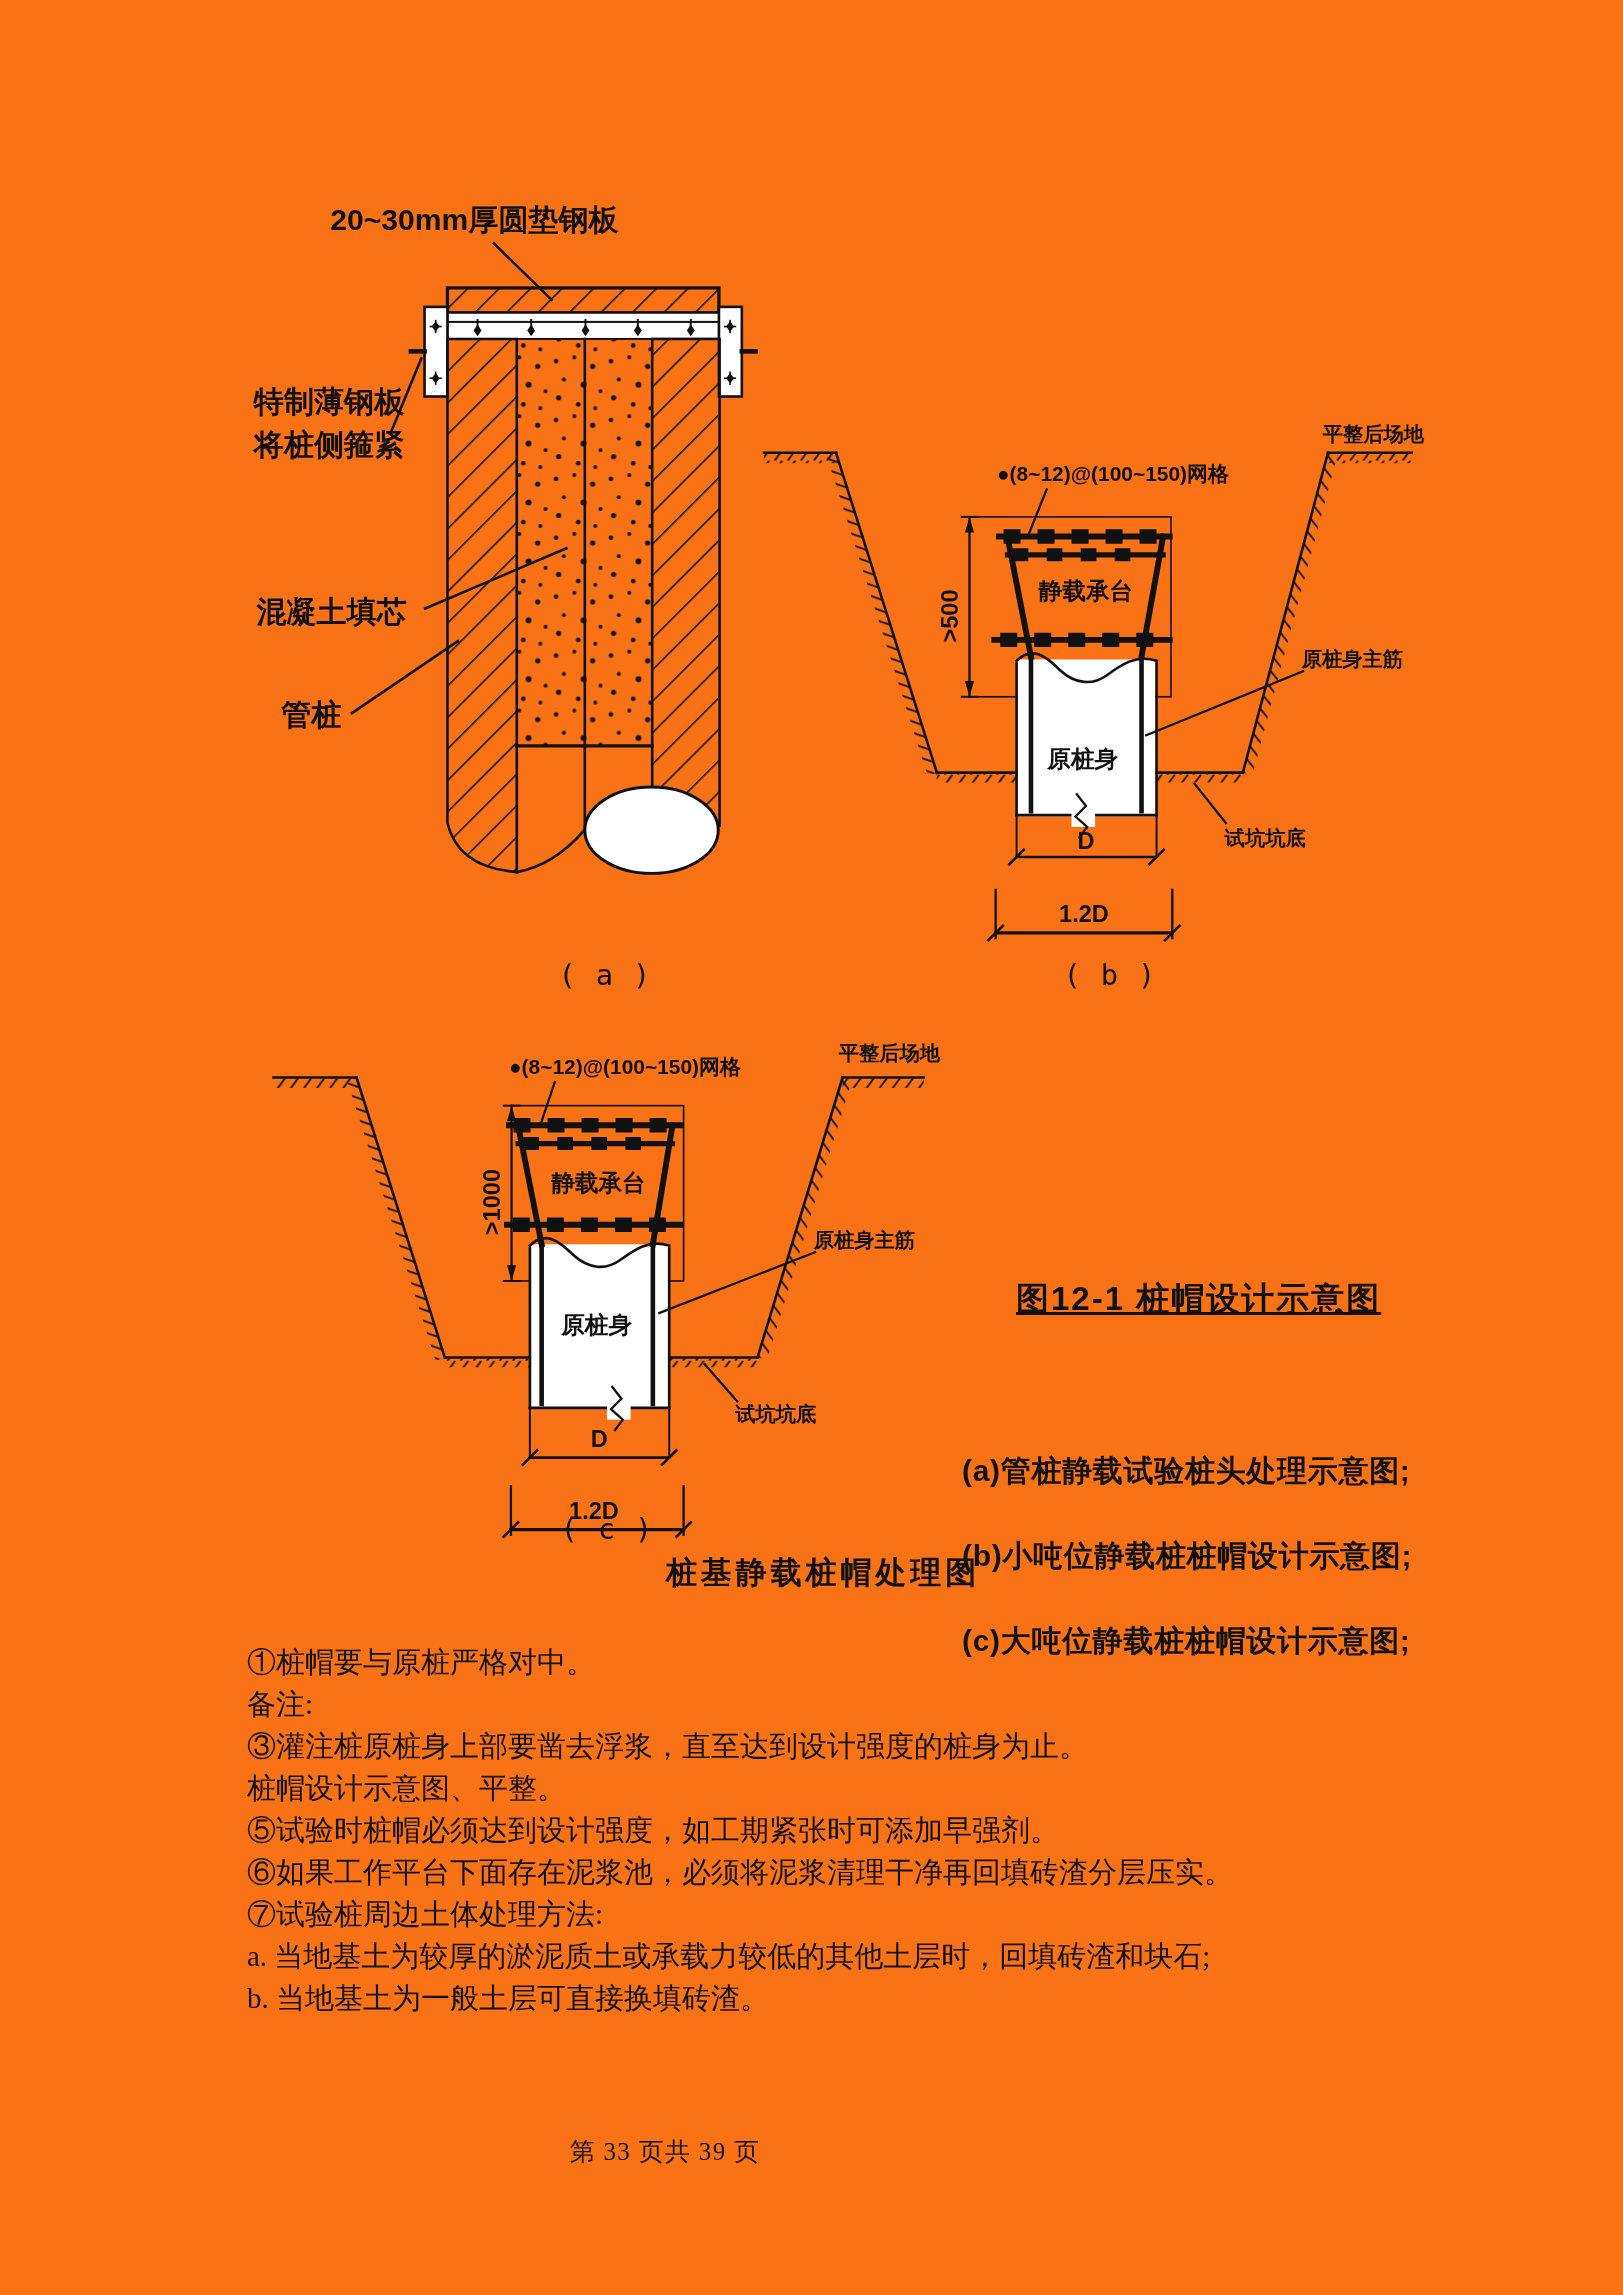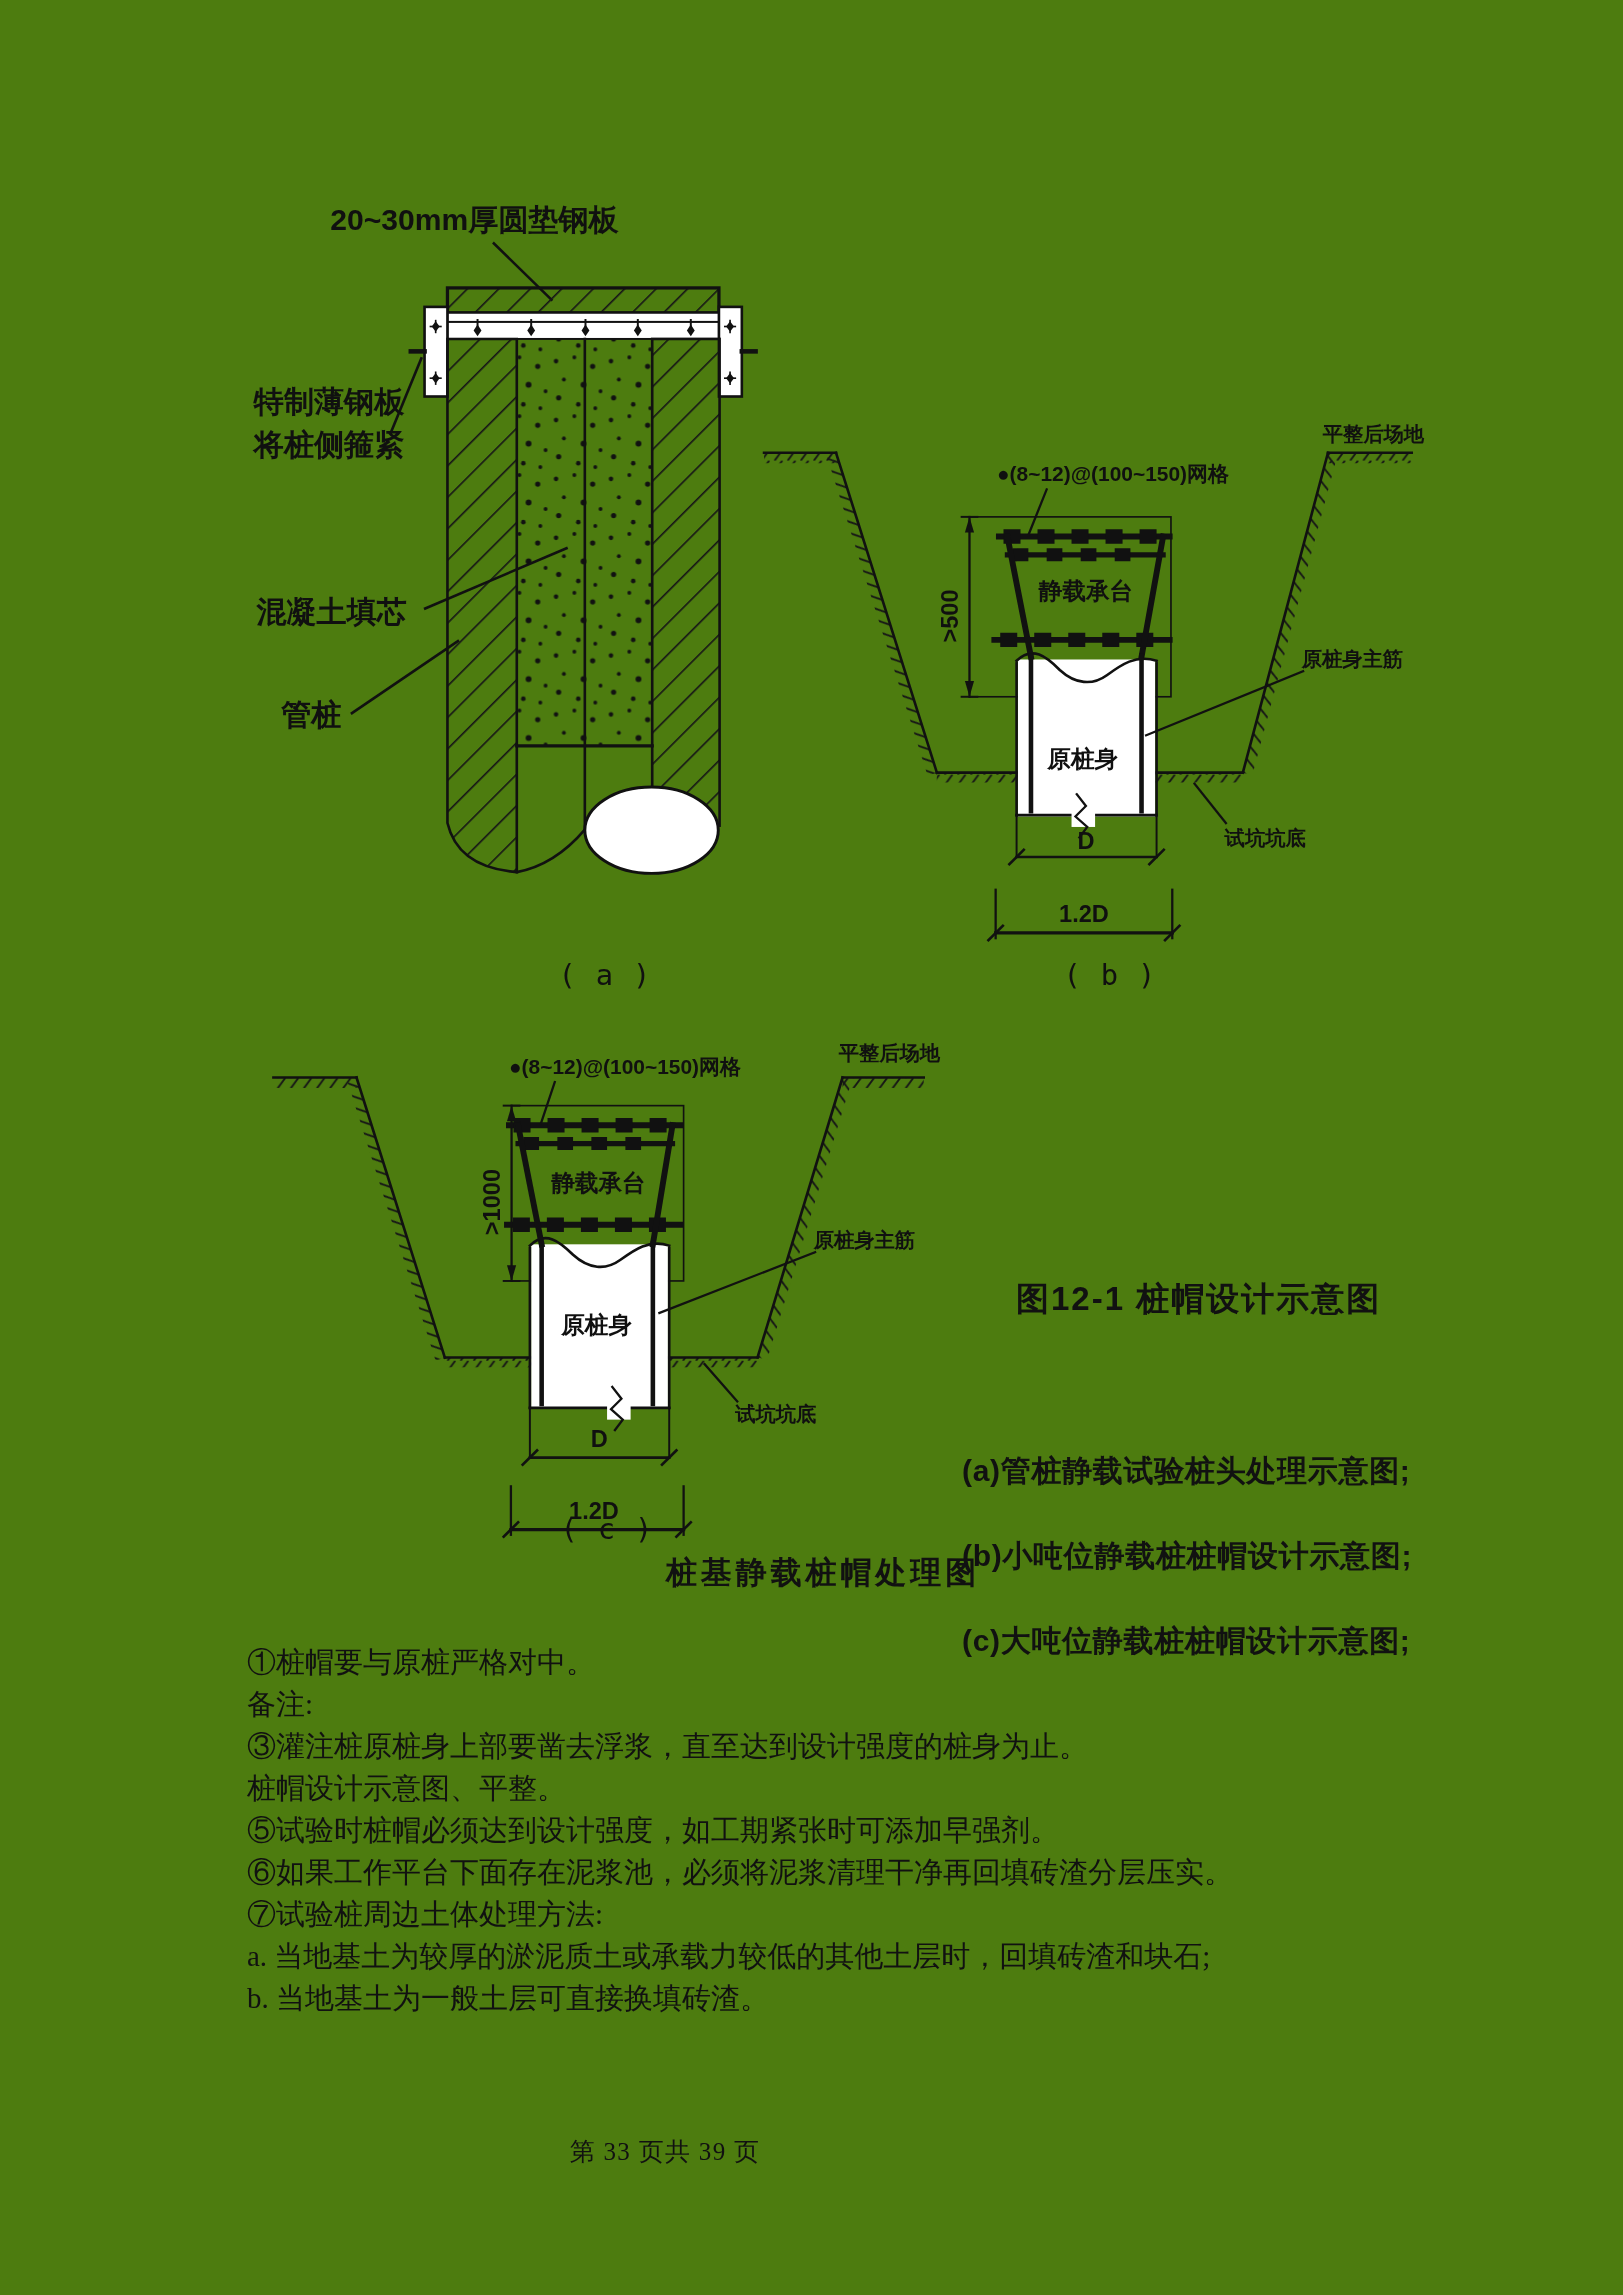--- a/index.html
+++ b/index.html
@@ -1,33 +1,34 @@
 <!DOCTYPE html>
 <html style="font-size:10.5px"><head>
 <meta charset="utf-8">
 <style>
   html,body{margin:0;padding:0;background:#888;}
   .page{
     position:relative;
     width:1623px;height:2295px;
-    background:#4d7c0f;
+    background:#f97316;
     font-family:"Liberation Serif", serif;
     color:#111;
     overflow:hidden;
   }
   .abs{position:absolute;}
   svg text{fill:#101010;}
   .dlabel46{font:700 46px "Liberation Sans", sans-serif;}
   .dlabel36{font:700 36px "Liberation Sans", sans-serif;}
   .dlabel32{font:700 32px "Liberation Sans", sans-serif;}
   .dlabel31{font:700 31px "Liberation Sans", sans-serif;}
   .dsub{font:400 44px "DejaVu Sans Mono", monospace; letter-spacing:2px;}
   .fig-number{
     font:700 33px "Liberation Sans", sans-serif;
     letter-spacing:2px;
+    text-decoration:underline;
   }
   .fig-captions{
     font:700 30px "Liberation Sans", sans-serif;
     line-height:85px;
     letter-spacing:0.7px;
     white-space:nowrap;
   }
   .main-title{
     font:700 31px "Liberation Serif", serif;
     letter-spacing:3.9px;

